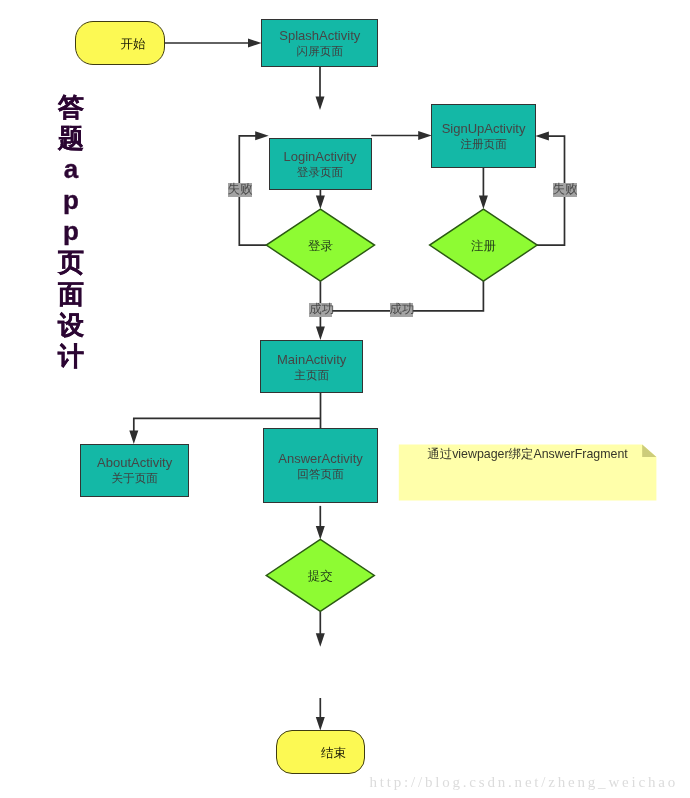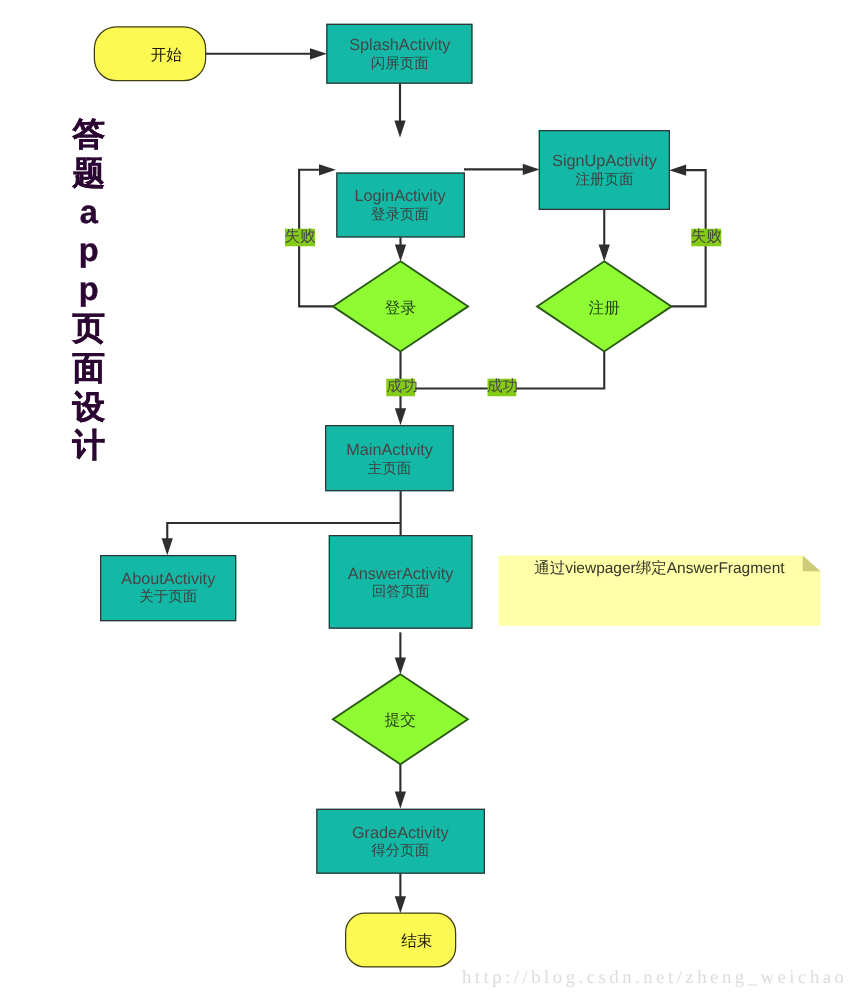--- a/index.html
+++ b/index.html
@@ -12,21 +12,21 @@
   .node{position:absolute;box-sizing:border-box;display:flex;flex-direction:column;
         align-items:center;justify-content:center;text-align:center;}
   .process{border:1.4px solid #333333;background:#14b8a6;color:#464646;padding-top:0px;}
   .process .t1{font-size:13px;line-height:15px;}
   .process .t2{font-size:11.6px;line-height:15px;color:#3f3f3f;}
   .terminator{background:#fcf953;border:1.5px solid #3f3c11;color:#1a1a06;
               font-size:12.5px;padding-top:3px;padding-left:26px;}
   .dlabel{position:absolute;display:flex;align-items:center;justify-content:center;
           font-size:12.5px;color:#24401a;}
   .elabel{position:absolute;font-size:12.5px;color:#494949;white-space:nowrap;
-          text-align:center;background:#84cc16;line-height:13px;font-family:Liberation Serif, serif;}
+          text-align:center;background:#a3a3a3;line-height:13px;font-family:Liberation Serif, serif;}
   #vtitle{position:absolute;color:#2c0633;font-weight:bold;font-size:26px;
           text-align:center;-webkit-text-stroke:0.35px #2c0633;}
   #vtitle .vchar{height:31.2px;line-height:31.2px;}
   #note{position:absolute;color:#36362a;font-size:12.4px;
         display:flex;align-items:flex-start;justify-content:center;}
   #watermark{position:absolute;color:#dcdcdc;font-family:"Liberation Serif",serif;
              font-size:15px;letter-spacing:2.8px;white-space:nowrap;}
 </style>
 </head>
 <body>
@@ -104,24 +104,20 @@
       <span class="t2">主页面</span>
     </div>
   <div class="node process" style="left:80.0px;top:443.9px;width:109.3px;height:52.8px;">
       <span class="t1">AboutActivity</span>
       <span class="t2">关于页面</span>
     </div>
   <div class="node process" style="left:262.9px;top:428px;width:115.3px;height:75px;">
       <span class="t1">AnswerActivity</span>
       <span class="t2">回答页面</span>
     </div>
-  <div class="node process" style="left:252.8px;top:646.5px;width:134.9px;height:52.0px;">
-      <span class="t1">GradeActivity</span>
-      <span class="t2">得分页面</span>
-    </div>
   <div class="dlabel" style="left:266.3px;top:210.55px;width:108.2px;height:72.1px;">
       <span>登录</span>
     </div>
   <div class="dlabel" style="left:429.65px;top:210.55px;width:107.5px;height:72.1px;">
       <span>注册</span>
     </div>
   <div class="dlabel" style="left:266.3px;top:540.9px;width:108px;height:72px;">
       <span>提交</span>
     </div>
   <div class="elabel" style="left:227.5px;top:182.5px;width:24px;height:14px;">失败</div>

